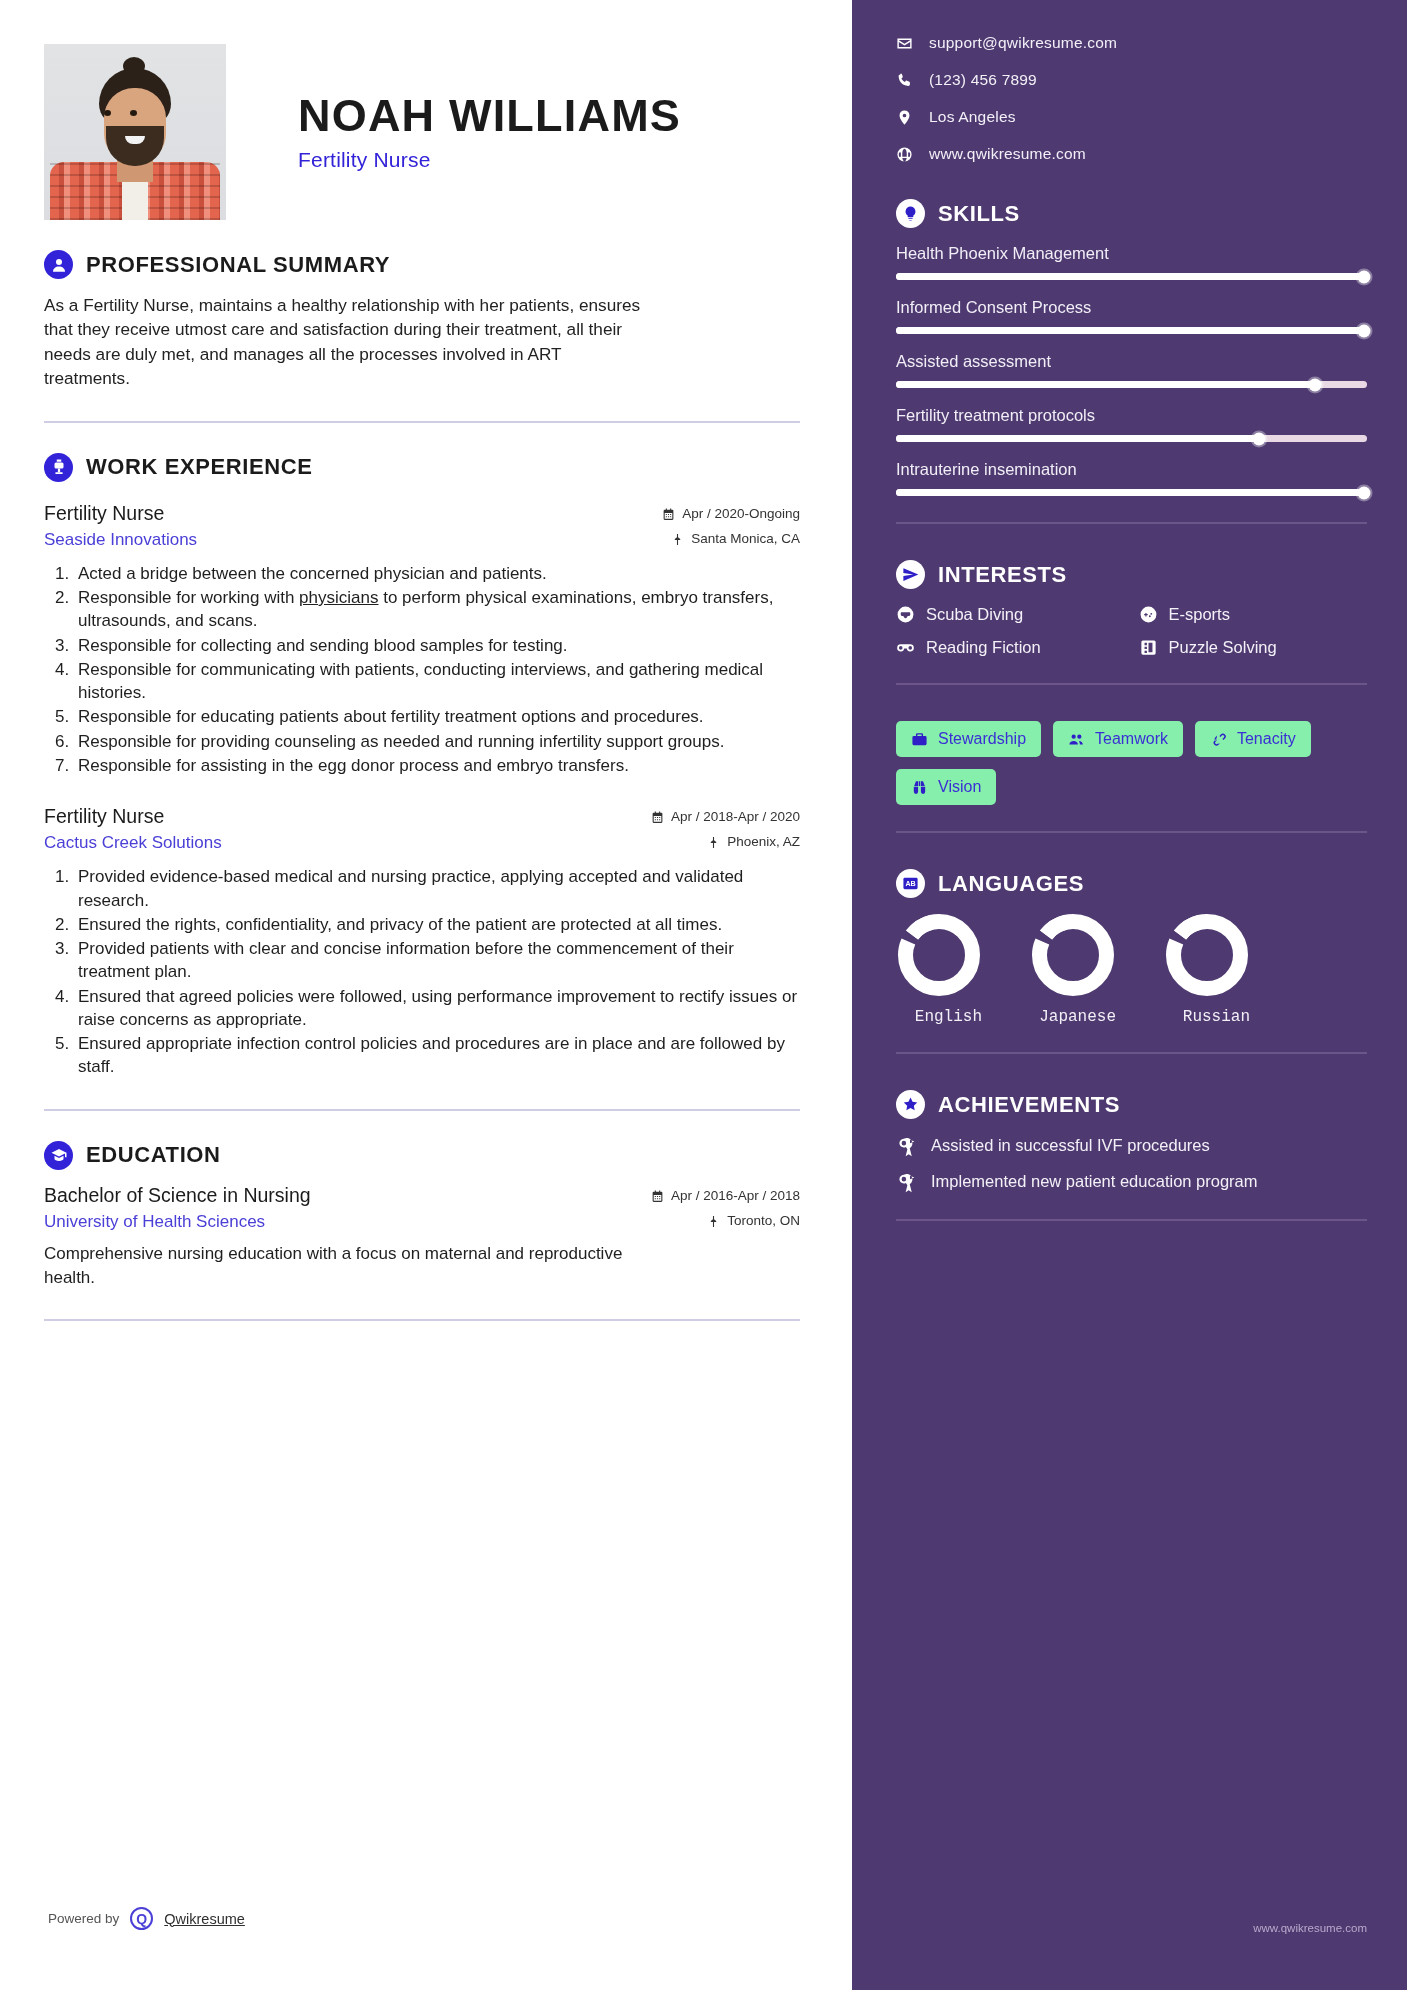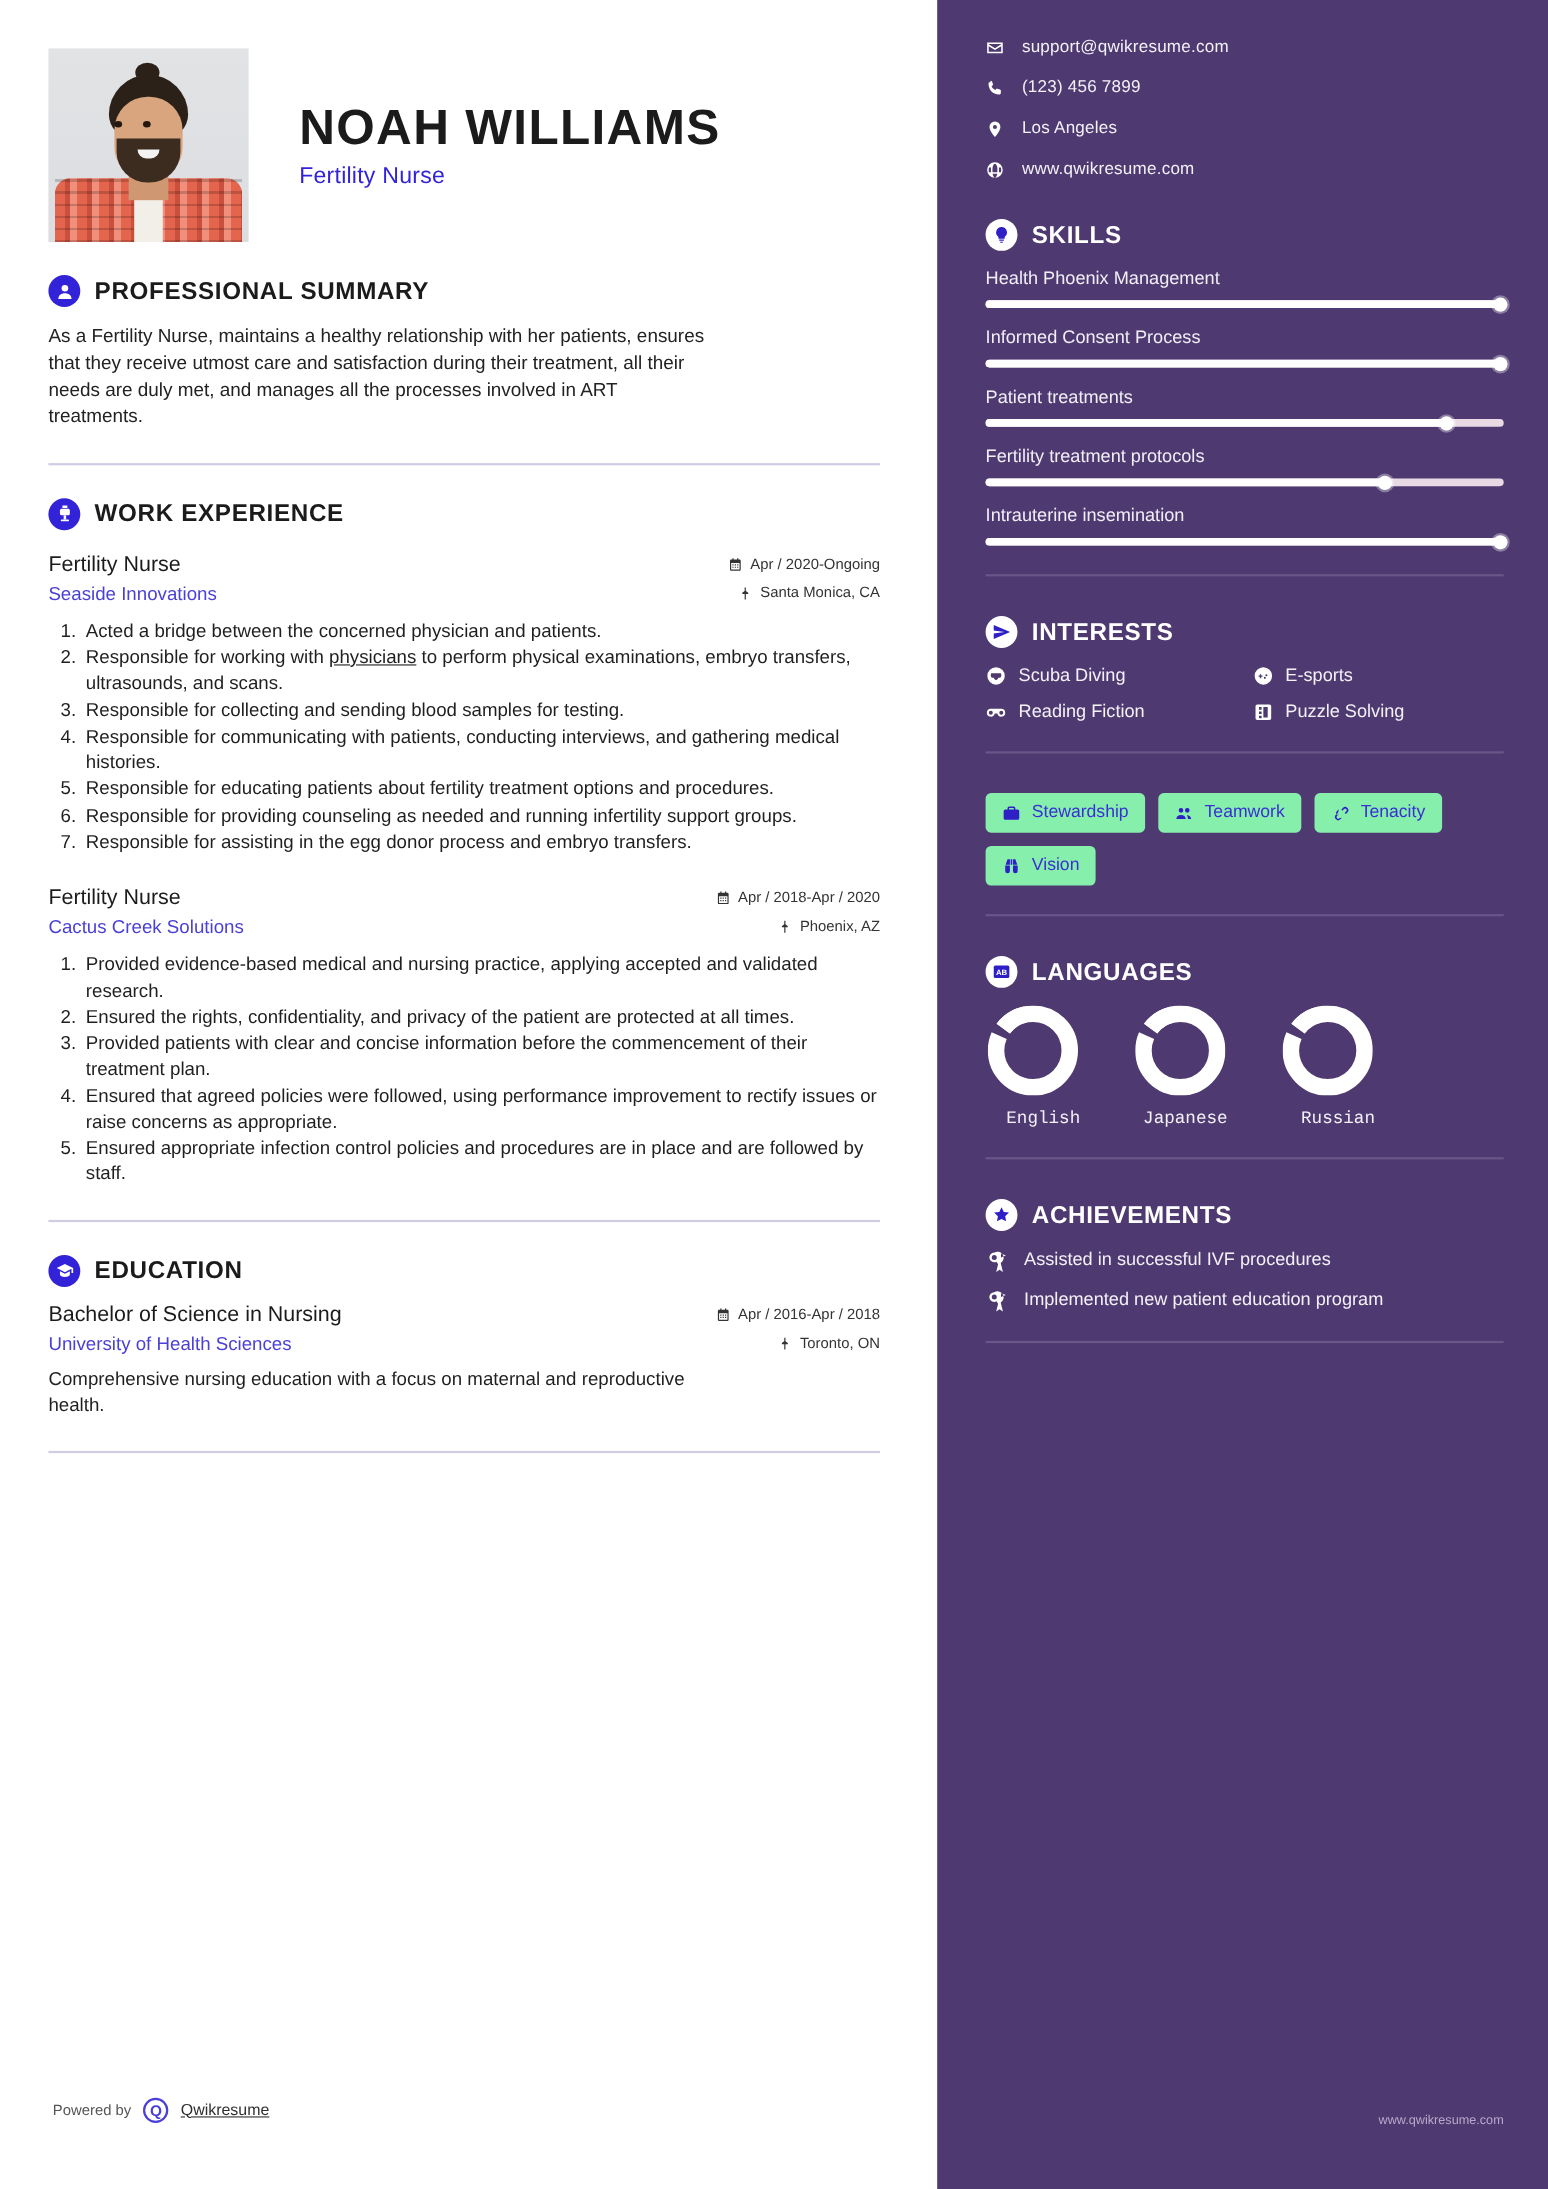--- a/index.html
+++ b/index.html
@@ -40,21 +40,21 @@
   .ph-shirt { position:absolute; left:50%; bottom:0; transform:translateX(-50%);
     width:170px; height:58px; background:
       repeating-linear-gradient(90deg,#e4654e 0 9px,#c9503c 9px 14px,#f0907c 14px 20px),
       #d9543f;
     border-radius:14px 14px 0 0; }
   .ph-shirt:after{ content:""; position:absolute; left:50%; top:0; transform:translateX(-50%);
     width:26px;height:58px;background:#f2efe9; }
   .ph-shirt:before{ content:""; position:absolute; left:0; top:0; width:100%; height:58px;
     background: repeating-linear-gradient(0deg, rgba(0,0,0,.18) 0 2px, transparent 2px 11px); }
 
-  .name-block { padding-left: 46px; }
+  .name-block { padding-left: 72px; }
   .name {
     font-size: 45px; font-weight: 800; letter-spacing: 1.2px;
     color: #1b1b1b; line-height: 1.05;
   }
   .role { font-size: 21px; color: #3223d8; margin-top: 9px; letter-spacing:.2px; }
 
   
   .sec { margin-top: 30px; }
   .sec-head { display: flex; align-items: center; gap: 13px; margin-bottom: 14px; }
   .sec-ico {
@@ -360,21 +360,21 @@
         </div>
       </div>
       <div class="skill">
         <div class="skill-name">Informed Consent Process</div>
         <div class="bar">
           <div class="bar-fill" style="width: 100%;"></div>
           <div class="knob" style="left: calc(100% - 3px);"></div>
         </div>
       </div>
       <div class="skill">
-        <div class="skill-name">Patient treatments</div>
+        <div class="skill-name">Assisted assessment</div>
         <div class="bar">
           <div class="bar-fill" style="width: 89%;"></div>
           <div class="knob" style="left: 89%;"></div>
         </div>
       </div>
       <div class="skill">
         <div class="skill-name">Fertility treatment protocols</div>
         <div class="bar">
           <div class="bar-fill" style="width: 77%;"></div>
           <div class="knob" style="left: 77%;"></div>

